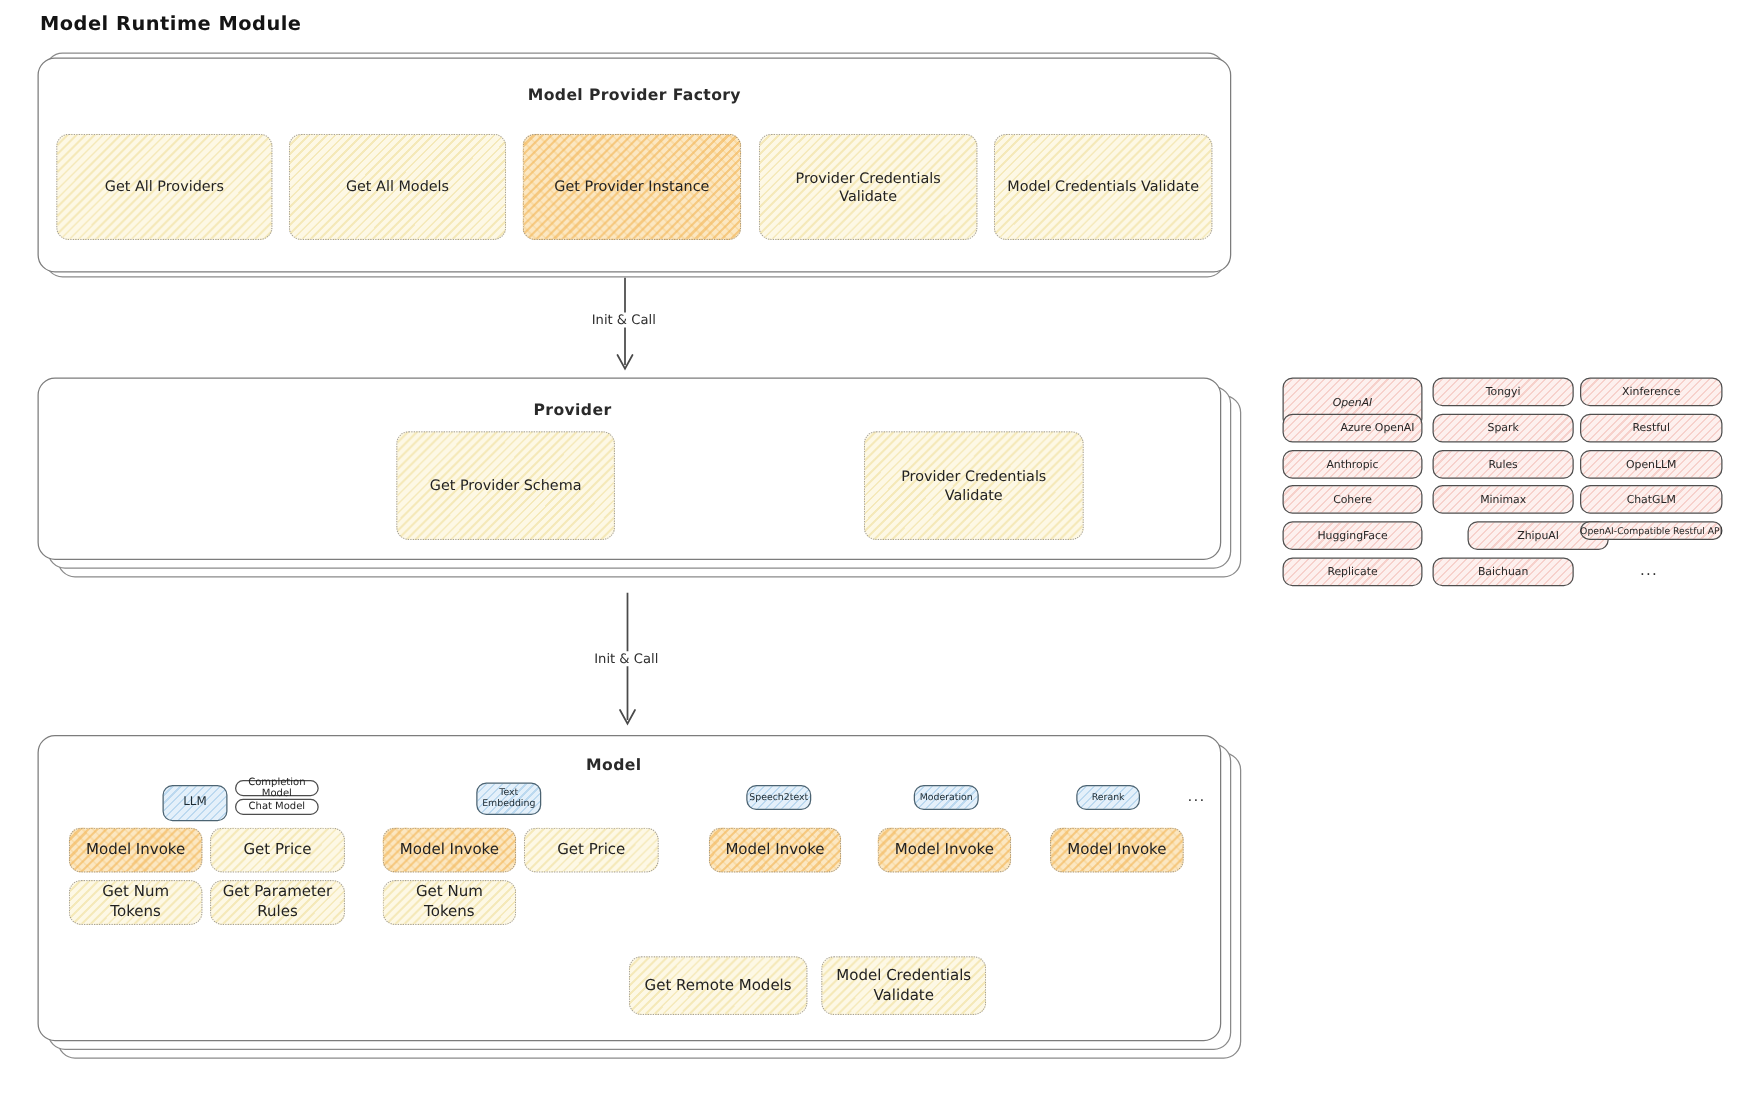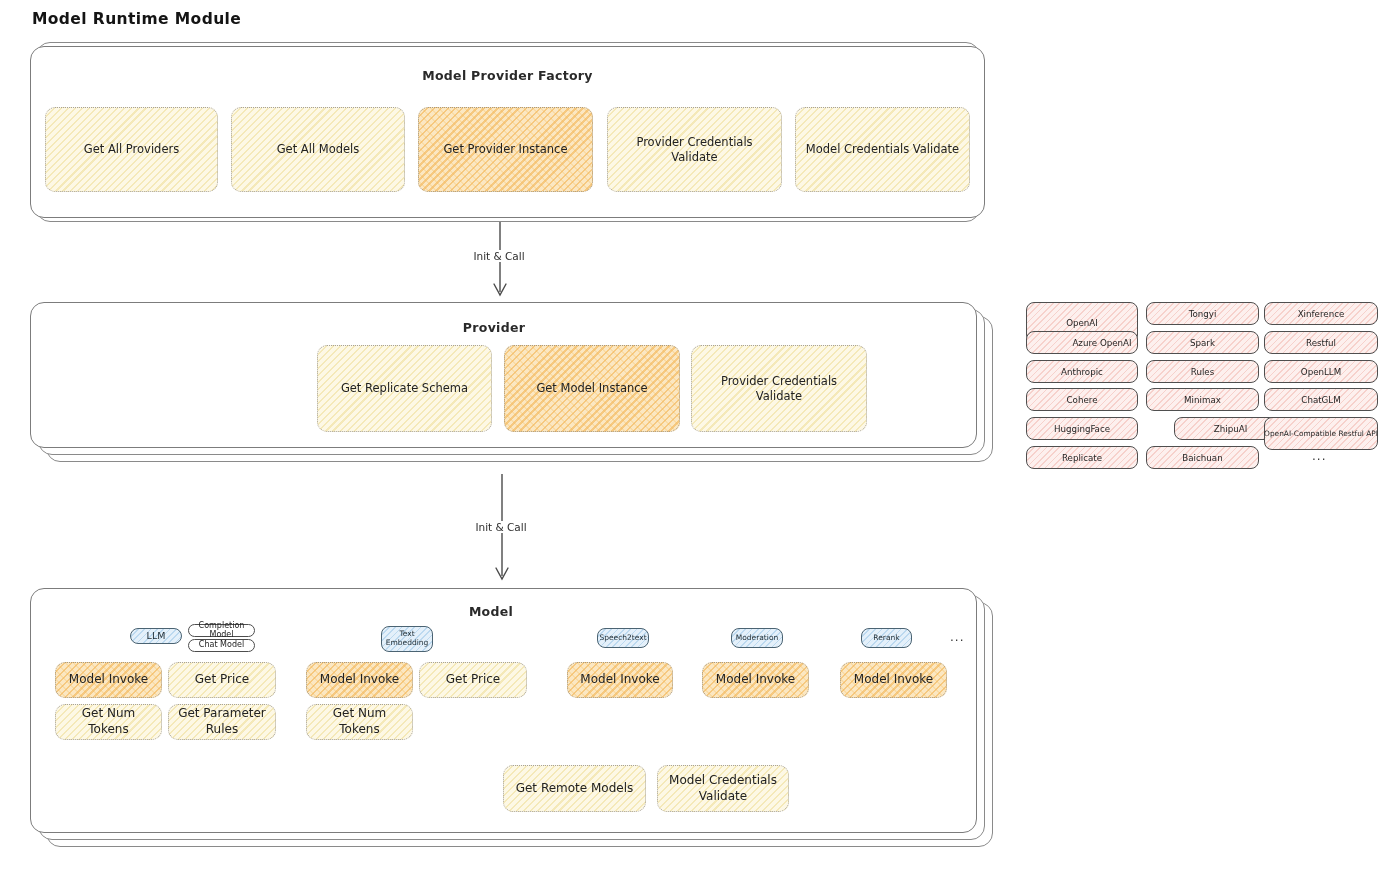--- a/index.html
+++ b/index.html
@@ -96,33 +96,30 @@
 
   <svg class="abs" style="left:487px;top:222px;" width="26" height="78">
     <line x1="13" y1="0" x2="13" y2="70" stroke="#4a4a4a" stroke-width="1.4"></line>
     <path d="M7 62 L13 73 L19 62" fill="none" stroke="#4a4a4a" stroke-width="1.4" stroke-linecap="round"></path>
   </svg>
   <div class="arrow-label" style="left:499px;top:250px;">Init &amp; Call</div>
 
   <div class="panel panel-back" style="left:46px;top:316px;width:947px;height:146px;"></div>
   <div class="panel panel-back" style="left:38px;top:309px;width:947px;height:146px;"></div>
   <div class="panel" style="left:30px;top:302px;width:947px;height:146px;"></div>
-  <div class="panel-title" style="left:30px;top:320px;width:856px;padding-left:36px;">Provider</div>
+  <div class="panel-title" style="left:30px;top:320px;width:856px;">Provider</div>
 
   <div class="btn btn-lg" style="left:317px;top:345px;width:175px;height:87px;">
-      <span>Get Replicate Schema</span>
-    </div>
-  <div class="btn btn-lg btn-hl" style="left:504px;top:345px;width:176px;height:87px;">
-      <span>Get Model Instance</span>
+      <span>Get Provider Schema</span>
     </div>
   <div class="btn btn-lg" style="left:691px;top:345px;width:176px;height:87px;">
       <span>Provider Credentials Validate</span>
     </div>
 
-  <div class="chip" style="left:1026px;top:302px;width:112px;height:41px;">
+  <div class="chip" style="left:1026px;top:302px;width:112px;height:41px;font-style:italic;">
       <span>OpenAI</span>
     </div>
   <div class="chip" style="left:1146px;top:302px;width:113px;height:23px;">
       <span>Tongyi</span>
     </div>
   <div class="chip" style="left:1264px;top:302px;width:114px;height:23px;">
       <span>Xinference</span>
     </div>
 
   <div class="chip" style="left:1026px;top:331px;width:112px;height:23px;padding-left:40px;">
@@ -154,21 +151,21 @@
   <div class="chip" style="left:1264px;top:388px;width:114px;height:23px;">
       <span>ChatGLM</span>
     </div>
 
   <div class="chip" style="left:1026px;top:417px;width:112px;height:23px;">
       <span>HuggingFace</span>
     </div>
   <div class="chip" style="left:1146px;top:417px;width:113px;height:23px;margin-left:28px;">
       <span>ZhipuAI</span>
     </div>
-  <div class="chip chip-small" style="left:1264px;top:417px;width:114px;height:33px;">
+  <div class="chip chip-small" style="left:1264px;top:417px;width:114px;height:15px;">
       <span>OpenAI-Compatible Restful API</span>
     </div>
 
   <div class="chip" style="left:1026px;top:446px;width:112px;height:23px;">
       <span>Replicate</span>
     </div>
   <div class="chip" style="left:1146px;top:446px;width:113px;height:23px;">
       <span>Baichuan</span>
     </div>
   <div class="dots" style="left:1312px;top:449px;">...</div>
@@ -177,21 +174,21 @@
     <line x1="13" y1="0" x2="13" y2="102" stroke="#4a4a4a" stroke-width="1.4"></line>
     <path d="M7 94 L13 105 L19 94" fill="none" stroke="#4a4a4a" stroke-width="1.4" stroke-linecap="round"></path>
   </svg>
   <div class="arrow-label" style="left:501px;top:521px;">Init &amp; Call</div>
 
   <div class="panel panel-back" style="left:46px;top:602px;width:947px;height:245px;"></div>
   <div class="panel panel-back" style="left:38px;top:595px;width:947px;height:245px;"></div>
   <div class="panel" style="left:30px;top:588px;width:947px;height:245px;"></div>
   <div class="panel-title" style="left:30px;top:604px;width:922px;">Model</div>
 
-  <div class="tag tag-md" style="left:130px;top:628px;width:52px;height:16px;">
+  <div class="tag tag-md" style="left:130px;top:628px;width:52px;height:29px;">
       <span>LLM</span>
     </div>
   <div class="tag-white" style="left:188px;top:624px;width:67px;height:13px;">
       <span>Completion Model</span>
     </div>
   <div class="tag-white" style="left:188px;top:639px;width:67px;height:13px;">
       <span>Chat Model</span>
     </div>
   <div class="tag tag-sm" style="left:381px;top:626px;width:52px;height:26px;padding:1px 4px;">
       <span>Text Embedding</span>

